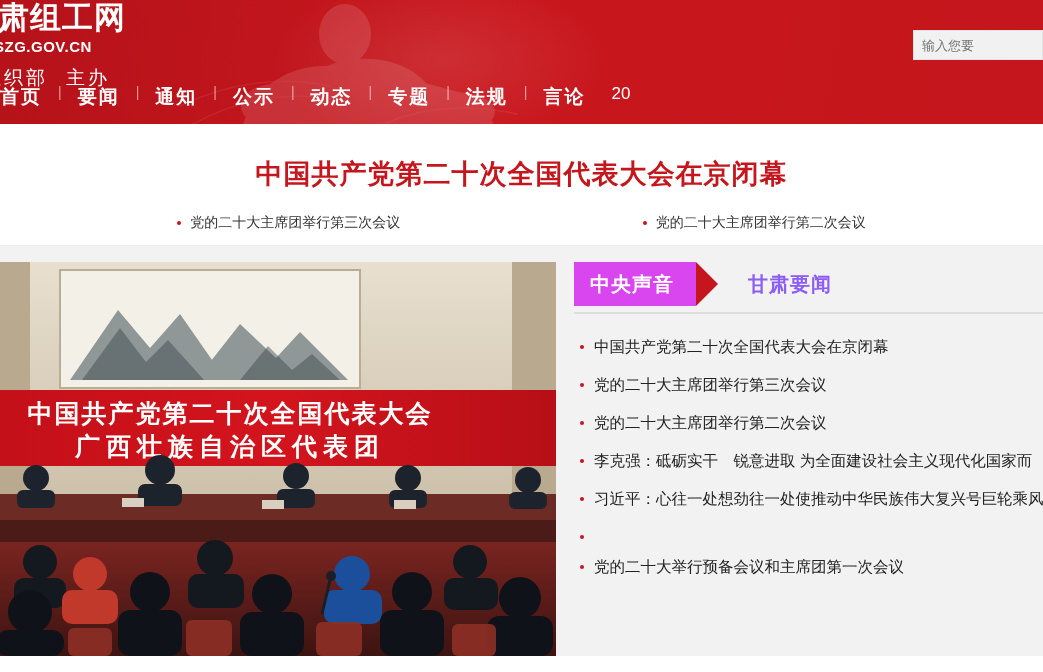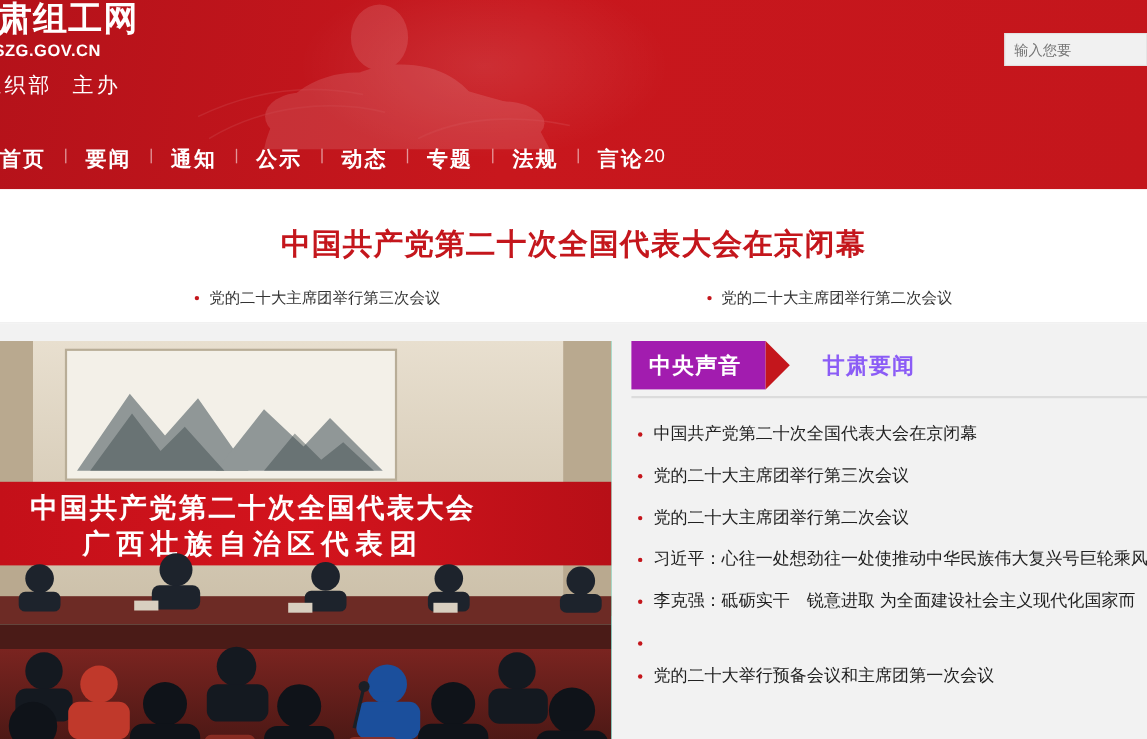--- a/index.html
+++ b/index.html
@@ -7,21 +7,21 @@
     width: 1043px; height: 672px;
     font-family: "Liberation Sans", sans-serif;
     background: #ffffff;
     overflow: hidden;
   }
   .page { position: relative; width: 1043px; height: 672px; overflow: hidden; }
 
   
   .header {
     position: relative;
-    width: 1043px; height: 172px;
+    width: 1043px; height: 124px;
     background: #c4161c;
     background-image:
       radial-gradient(ellipse 240px 120px at 440px 60px, rgba(255,255,255,0.10), rgba(255,255,255,0) 70%),
       linear-gradient(100deg, #b5121a 0%, #c8171d 45%, #c4161c 100%);
     overflow: hidden;
   }
   
   .relief {
     position: absolute;
     left: 180px; top: -14px;
@@ -79,21 +79,21 @@
     letter-spacing: 2px; white-space: nowrap;
     cursor: pointer;
   }
   .nav-sep {
     color: rgba(255,255,255,0.55);
     font-size: 14px;
     padding: 0 16px;
     user-select: none;
   }
   .nav-date {
-    font-size: 17px; color: #ffffff; white-space: nowrap;
+    font-size: 17px; color: #ffffff; margin-left: 26px; white-space: nowrap;
   }
 
   
   .headline-band {
     position: relative;
     width: 1043px; height: 122px;
     background: #ffffff;
     border-bottom: 1px solid #ececec;
   }
   .headline {
@@ -126,36 +126,36 @@
     width: 1043px;
     height: 410px;
     background: #f2f2f2;
     padding-top: 16px;
     display: flex;
   }
   .photo-wrap {
     width: 556px; height: 394px;
     margin-left: 0;
     position: relative; overflow: hidden;
-    background: #5eead4;
+    background: #8b5cf6;
   }
   .photo { width: 556px; height: 394px; display: block; }
 
   .right-col {
     width: 487px;
     padding-left: 18px;
     padding-right: 0;
   }
   .tabs {
     display: flex; align-items: stretch;
     height: 48px;
   }
   .tab-active {
     position: relative;
-    background: #a21caf;
+    background: #d946ef;
     color: #fff;
     font-family: "DejaVu Sans", sans-serif;
     font-size: 20px; font-weight: bold;
     letter-spacing: 1px;
     display: flex; align-items: center;
     padding: 0 22px 0 16px;
     height: 44px;
   }
   .tab-active::after {
     content: "";
@@ -386,25 +386,25 @@
         <li>
           <span class="dot"></span>
           <span>党的二十大主席团举行第三次会议</span>
         </li>
         <li>
           <span class="dot"></span>
           <span>党的二十大主席团举行第二次会议</span>
         </li>
         <li>
           <span class="dot"></span>
+          <span>李克强：砥砺实干　锐意进取 为全面建设社会主义现代化国家而</span>
+        </li>
+        <li>
+          <span class="dot"></span>
           <span>习近平：心往一处想劲往一处使推动中华民族伟大复兴号巨轮乘风</span>
-        </li>
-        <li>
-          <span class="dot"></span>
-          <span>李克强：砥砺实干　锐意进取 为全面建设社会主义现代化国家而</span>
         </li>
         <li>
           <span class="dot"></span>
         </li>
         <li>
           <span class="dot"></span>
           <span>党的二十大举行预备会议和主席团第一次会议</span>
         </li>
       </ul>
     </div>

